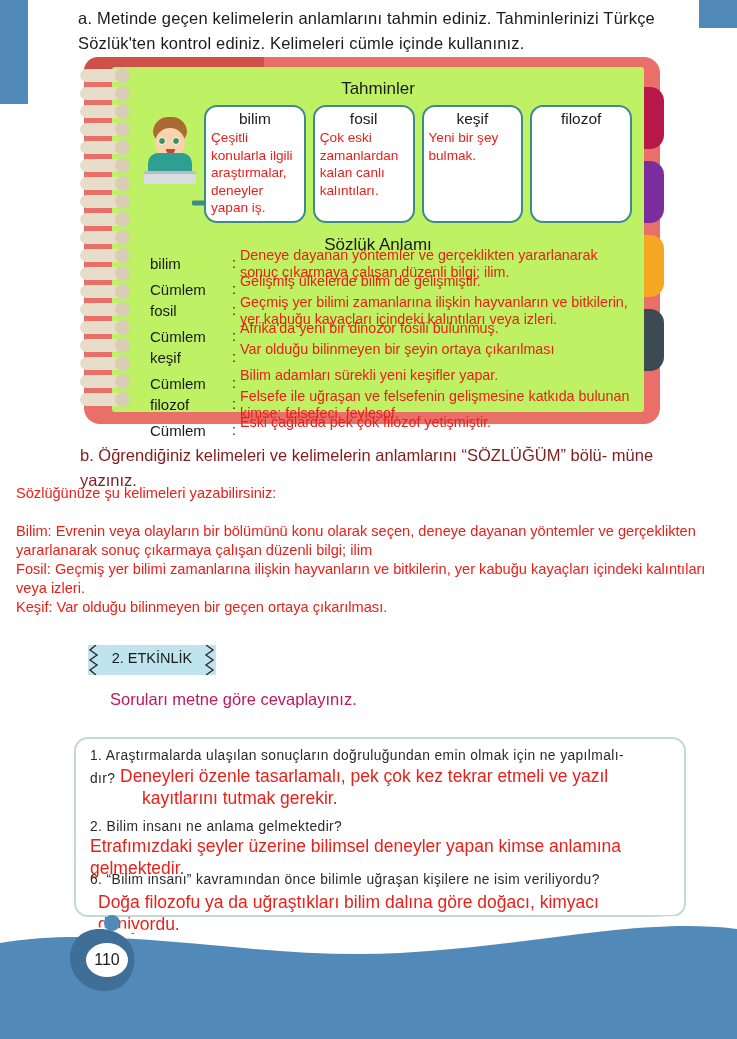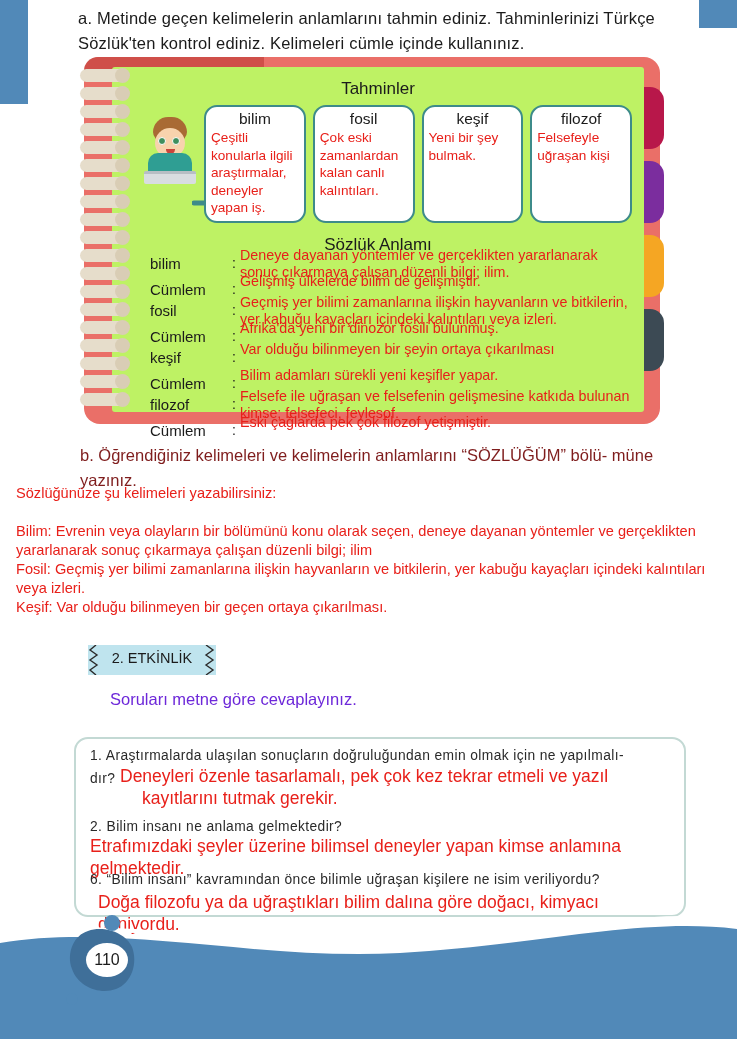--- a/index.html
+++ b/index.html
@@ -253,21 +253,21 @@
     font-size: 14.5px;
     color: #1b1b1b;
     z-index: 3;
   }
   .etkinlik-zig { position: absolute; z-index: 2; }
 
   .soru-intro {
     position: absolute;
     left: 110px; top: 690px;
     font-size: 16.5px;
-    color: #6d28d9;
+    color: #be185d;
   }
 
   
   .qbox {
     position: absolute;
     left: 74px; top: 737px;
     width: 612px; height: 180px;
     border: 2px solid #c3d9d4;
     border-radius: 14px;
     background: #ffffff;
@@ -355,21 +355,20 @@
         <div class="pred-box">
           <div class="pred-word">fosil</div>
           <div class="pred-def">Çok eski zamanlardan kalan canlı kalıntıları.</div>
         </div>
         <div class="pred-box">
           <div class="pred-word">keşif</div>
           <div class="pred-def">Yeni bir şey bulmak.</div>
         </div>
         <div class="pred-box">
           <div class="pred-word">filozof</div>
-          <div class="pred-def">Felsefeyle uğraşan kişi</div>
         </div>
       </div>
 
     <div class="nb-subtitle">Sözlük Anlamı</div>
 
     <div class="dict" id="dict">
         <div class="dict-label" style="top: 0px;">bilim</div>
         <div class="dict-colon" style="top: 0px;">:</div>
         <div class="dict-val" style="top: -8px;">Deneye dayanan yöntemler ve gerçeklikten yararlanarak sonuç çıkarmaya çalışan düzenli bilgi; ilim.</div>
         <div class="dict-label" style="top: 26px;">Cümlem</div>

